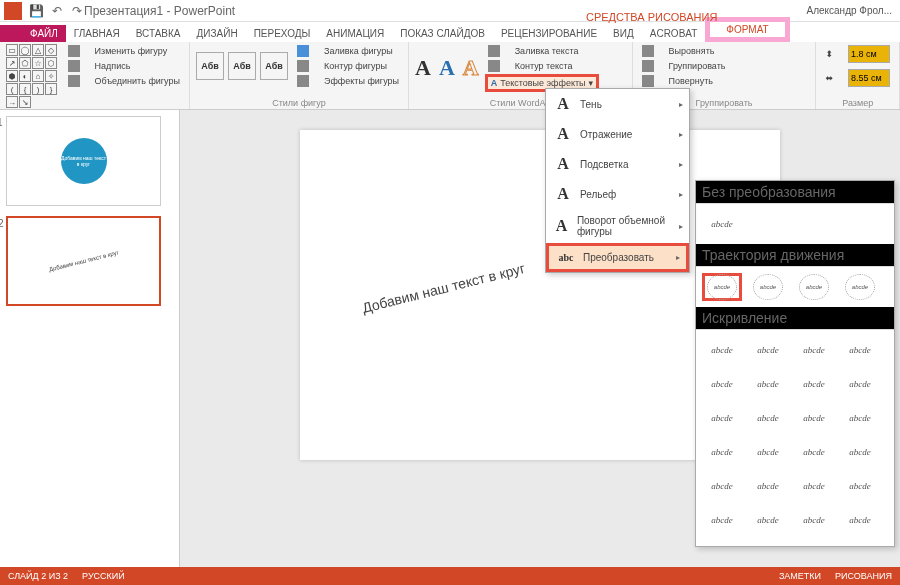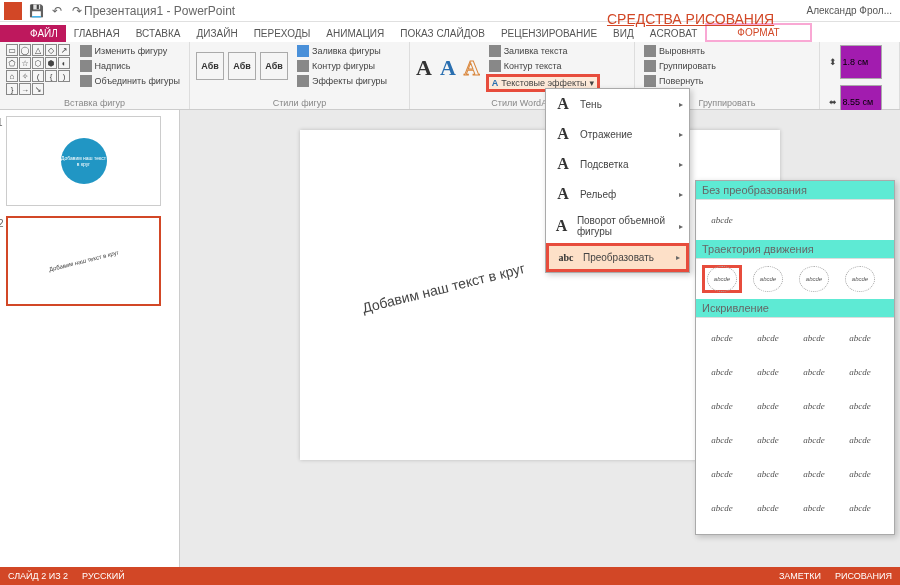--- a/index.html
+++ b/index.html
@@ -8,58 +8,58 @@
 .titlebar { height: 22px; background: #fff; display: flex; align-items: center; border-bottom: 1px solid #e0e0e0; }
 .tb-icon { width: 18px; height: 18px; background: #d24726; margin: 0 4px; display: inline-block; }
 .qat { display: flex; gap: 6px; margin-left: 4px; }
 .qat span { width: 14px; height: 14px; display: inline-flex; align-items: center; justify-content: center; color: #666; font-size: 12px; }
 .title-center { flex: 1; text-align: left; font-size: 12px; color: #666; }
 .title-right { margin-right: 8px; color: #555; font-size: 10px; }
 
 .tabs { height: 20px; display: flex; align-items: flex-end; background: #fff; position: relative; }
 .tab { padding: 3px 8px; font-size: 10px; color: #555; cursor: pointer; text-transform: uppercase; }
 .tab.file { background: #be185d; color: #fff; padding-left: 30px; }
-.tab.context-title { color: #d24726; font-size: 14px; position: absolute; left: 599px; top: -14px; white-space: nowrap; text-decoration: underline; }
-.tab.format { color: #d24726; border: 2px solid #f9a8d4; padding: 2px 30px; }
+.tab.context-title { color: #d24726; font-size: 11px; position: absolute; left: 578px; top: -14px; white-space: nowrap; }
+.tab.format { color: #d24726; border: 5px solid #f9a8d4; padding: 2px 16px; }
 
 .ribbon { height: 68px; background: #f5f5f5; border-bottom: 1px solid #ccc; display: flex; }
 .rgroup { border-right: 1px solid #ddd; padding: 2px 6px 1px 6px; display: flex; flex-direction: column; justify-content: space-between; position: relative; }
 .rgroup-label { font-size: 9px; color: #888; text-align: center; margin-top: 1px; }
 .shapes-gallery { display: flex; flex-wrap: wrap; width: 80px; gap: 1px; }
 .shapes-gallery span { width: 12px; height: 12px; border: 1px solid #888; font-size: 8px; display: inline-flex; align-items: center; justify-content: center; }
 .rbuttons { display: flex; flex-direction: column; gap: 1px; font-size: 9px; }
-.rbtn { display: flex; align-items: center; gap: 3px; padding: 1px 3px; white-space: nowrap; }
+.rbtn { display: flex; align-items: center; gap: 15px; padding: 1px 3px; white-space: nowrap; }
 .rbtn .ico { width: 12px; height: 12px; display: inline-block; background: #888; }
 .abc-boxes { display: flex; gap: 4px; }
 .abc-box { width: 28px; height: 28px; border: 1px solid #aaa; display: flex; align-items: center; justify-content: center; font-size: 9px; color: #333; font-weight: bold; }
 .wordart-gal { display: flex; gap: 8px; align-items: center; }
 .wordart-gal span { font-family: Georgia, serif; font-size: 22px; font-weight: bold; }
 .rboxed { border: 3px solid #e74c3c; padding: 1px 3px; background: #fde9d9; display: flex; align-items: center; gap: 3px; font-size: 9px; }
-.size-input { width: 42px; height: 14px; border: 1px solid #aaa; font-size: 9px; padding: 16px 2px; background: #a21caf; }
+.size-input { width: 42px; height: 14px; border: 1px solid #aaa; font-size: 9px; padding: 8px 2px; background: #eab308; }
 
 .workspace { position: absolute; top: 110px; left: 0; right: 0; bottom: 18px; display: flex; background: #eaeaea; }
 .thumbs { width: 180px; background: #fff; border-right: 1px solid #ccc; padding: 6px; }
 .thumb { border: 1px solid #ccc; width: 155px; height: 90px; margin-bottom: 10px; position: relative; background: #fff; display: flex; align-items: center; justify-content: center; }
 .thumb.sel { border: 2px solid #d24726; }
 .thumb-num { position: absolute; left: -10px; top: 0; font-size: 10px; color: #666; }
 .circle-sm { width: 46px; height: 46px; border-radius: 50%; background: #2196c4; display: flex; align-items: center; justify-content: center; color: #fff; font-size: 5px; text-align: center; }
 
 .canvas { flex: 1; display: flex; align-items: flex-start; justify-content: center; padding: 20px; }
 .slide { width: 480px; height: 330px; background: #fff; box-shadow: 0 0 4px rgba(0,0,0,.2); position: relative; }
 .curved-text { position: absolute; top: 150px; left: 60px; font-size: 14px; transform: rotate(-14deg); }
 
 .dropdown { position: absolute; top: 88px; left: 545px; width: 145px; background: #fff; border: 1px solid #aaa; box-shadow: 2px 2px 6px rgba(0,0,0,.2); z-index: 10; }
 .dd-item { display: flex; align-items: center; padding: 6px 8px; font-size: 10px; gap: 8px; position: relative; }
 .dd-item .a-ico { font-family: Georgia; font-size: 16px; font-weight: bold; color: #333; width: 18px; text-align: center; }
 .dd-item .arr { position: absolute; right: 6px; font-size: 8px; color: #666; }
 .dd-item.hov { background: #fde0c8; }
 .dd-hl { border: 3px solid #e74c3c; }
 
 .transform-panel { position: absolute; top: 180px; left: 695px; width: 200px; background: #fff; border: 1px solid #aaa; box-shadow: 2px 2px 6px rgba(0,0,0,.2); z-index: 9; padding-bottom: 6px; }
-.tp-header { background: #5eead4; padding: 3px 6px; font-size: 11px; color: #666; border-bottom: 1px solid #ddd; }
+.tp-header { background: #000000; padding: 3px 6px; font-size: 14px; color: #666; border-bottom: 1px solid #ddd; }
 .tp-grid { display: flex; flex-wrap: wrap; gap: 6px; padding: 6px; align-items: flex-end; }
 .tp-cell { width: 40px; height: 28px; display: flex; align-items: center; justify-content: center; font-size: 9px; font-style: italic; color: #555; font-family: Georgia; border: 1px solid transparent; }
 .tp-cell.boxed { border: 3px solid #e74c3c; }
 .tp-path-circle { width: 30px; height: 26px; border: 1px dotted #aaa; border-radius: 50%; display: flex; align-items: center; justify-content: center; font-size: 6px; }
 
 .statusbar { position: absolute; bottom: 0; left: 0; right: 0; height: 18px; background: #d24726; color: #fff; display: flex; align-items: center; font-size: 9px; padding: 0 8px; gap: 14px; }
 .statusbar .sp { flex: 1; }
 </style>
 </head>
 <body>

